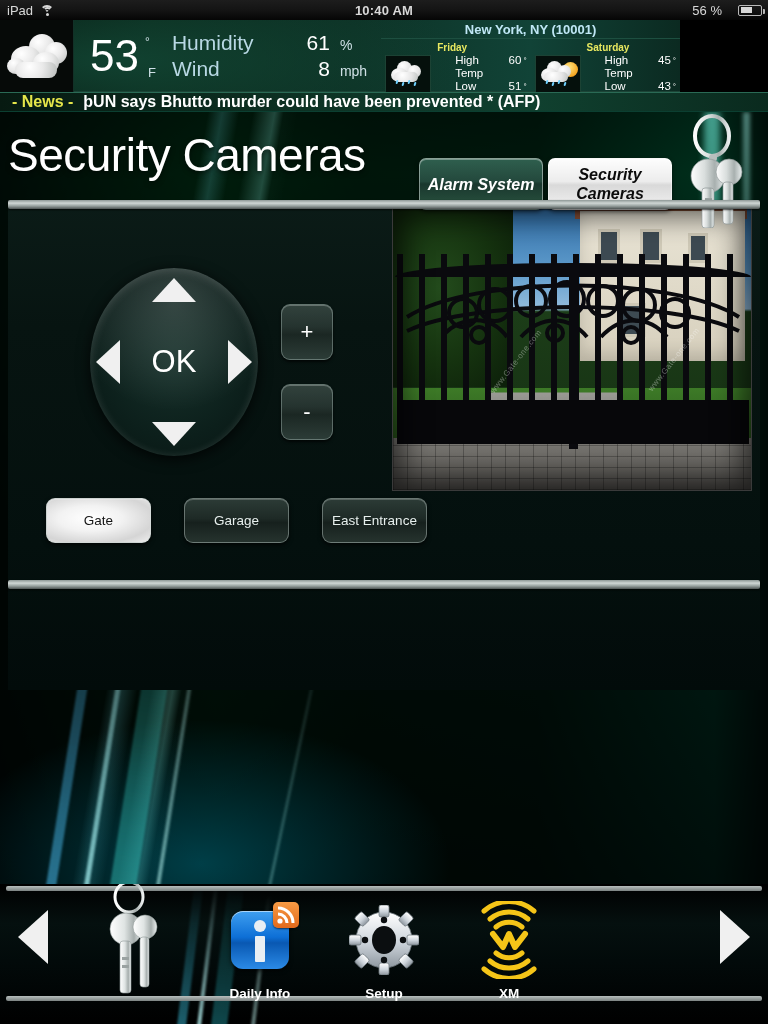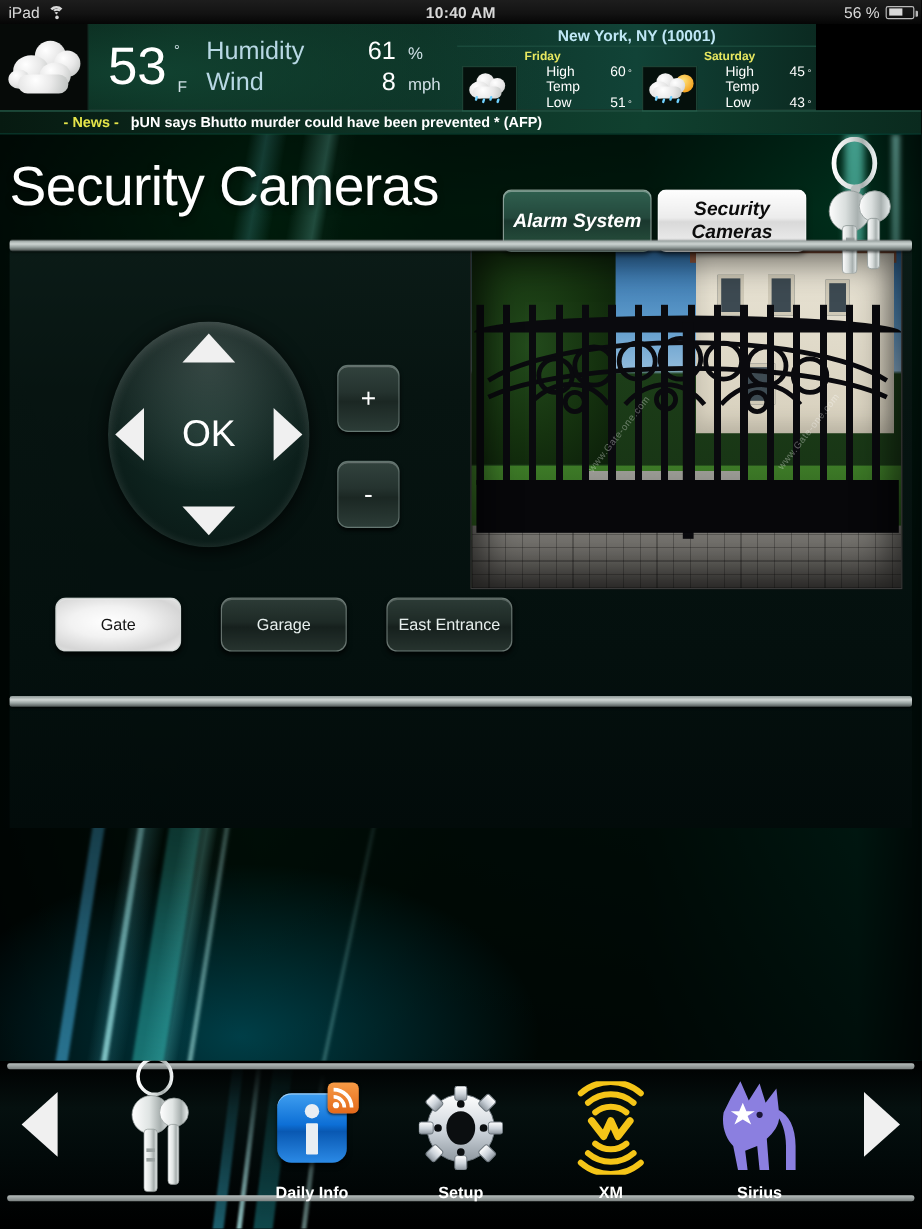--- a/index.html
+++ b/index.html
@@ -11,21 +11,21 @@
   }
 
   
   #status-bar {
     position:absolute; top:0; left:0; width:768px; height:20px;
     background:linear-gradient(to bottom,#1d1d1d 0%,#131313 55%,#050505 100%);
     color:#d8d8d8; font-size:13px; display:flex; align-items:center;
   }
   #status-bar .sb-left { display:flex; align-items:center; gap:7px; padding-left:7px; }
   #status-bar .sb-center { position:absolute; left:0; width:768px; text-align:center; font-weight:bold; letter-spacing:.2px;}
-  #status-bar .sb-right { position:absolute; right:6px; display:flex; align-items:center; gap:5px; }
+  #status-bar .sb-right { position:absolute; right:6px; display:flex; align-items:center; gap:16px; }
   .wifi-ico { width:14px; height:11px; position:relative; display:inline-block; }
   .wifi-ico i { position:absolute; border:2px solid #d8d8d8; border-bottom-color:transparent;
                 border-left-color:transparent; border-right-color:transparent; border-radius:50%; }
   .wifi-ico i:nth-child(1){ width:14px;height:14px;left:0;top:0; }
   .wifi-ico i:nth-child(2){ width:9px;height:9px;left:2.5px;top:2.5px; }
   .wifi-ico i:nth-child(3){ width:4px;height:4px;left:5px;top:5px; }
   .wifi-dot { position:absolute; width:3px;height:3px;background:#d8d8d8;border-radius:50%;left:5.5px;top:8px;}
   .batt { width:24px; height:11px; border:1px solid #b9b9b9; border-radius:2px; position:relative; }
   .batt::after { content:""; position:absolute; right:-4px; top:3px; width:2px; height:5px;
                  background:#b9b9b9; border-radius:0 1px 1px 0; }
@@ -87,21 +87,21 @@
   .wx-trow { display:flex; font-size:11.5px; color:#ffffff; line-height:13px; }
   .wx-tlabel { flex:1; padding-left:18px; }
   .wx-tval { width:30px; text-align:right; }
   .wx-tdeg { font-size:8px; padding-left:2px; vertical-align:top; }
 
   
   #news-bar {
     position:absolute; top:92px; left:0; width:768px; height:20px;
     background:linear-gradient(to right,#071a11 0%,#0d3224 40%,#10402f 70%,#0a2a1e 100%);
     border-top:1px solid #2a6a55; border-bottom:1px solid #0b3f31;
-    display:flex; align-items:center; font-size:12px; font-weight:bold; color:#fff;padding-left:41px;
+    display:flex; align-items:center; font-size:16px; font-weight:bold; color:#fff;
   }
   #news-bar .news-tag { color:#e5e54a; padding:0 10px 0 12px; }
 
   
   #main {
     position:absolute; top:112px; left:0; width:768px; height:772px;
     background:
       linear-gradient(100deg, rgba(120,255,235,.00) 28%, rgba(150,255,240,.22) 30.4%, rgba(150,255,240,.02) 31.4%, rgba(0,0,0,0) 33%),
       linear-gradient(100deg, rgba(120,255,235,.00) 23%, rgba(120,240,255,.17) 24.6%, rgba(0,0,0,0) 26.5%),
       linear-gradient(to bottom, #0b3a2b 0%, #0c4a35 8%, #093526 30%, #06231c 52%, #05231e 74%, #031614 100%),
@@ -644,29 +644,13 @@
           <path d="M20 52 A20 20 0 0 0 46 52"></path>
           <path d="M14 60 A29 29 0 0 0 52 60"></path>
           <path d="M8 68 A38 38 0 0 0 58 68"></path>
         </g>
         <path d="M17 33 L27 46 L33 33 L39 46 L49 33" stroke="#f5c518" stroke-width="6" fill="none" stroke-linejoin="round" stroke-linecap="round"></path>
       </svg>
     </div>
     <div class="tb-label">XM</div>
   </div>
 
-  <div class="tb-item" id="tb-sirius">
-    <div class="glyph">
-      <svg width="80" height="82" viewBox="0 0 80 82">
-        <g fill="#8b7fe0">
-          <path d="M16 16 L24 2 L31 18 L40 4 L45 20 L54 8 L56 26
-                   C58 38 52 44 46 50 L48 76 L40 76 L38 56
-                   L28 60 L30 76 L22 76 L18 56
-                   C12 50 8 40 10 28 Z"></path>
-          <path d="M56 26 C64 30 70 40 70 56 L70 76 L62 76 L62 56 C62 44 58 34 54 30 Z"></path>
-        </g>
-        <polygon points="26,20 29,27 36,27 30,31 33,38 26,34 19,38 22,31 16,27 23,27" fill="#ffffff"></polygon>
-        <circle cx="40" cy="30" r="2.6" fill="#1b1636"></circle>
-      </svg>
-    </div>
-    <div class="tb-label">Sirius</div>
-  </div>
 </div>
 
 </body></html>

